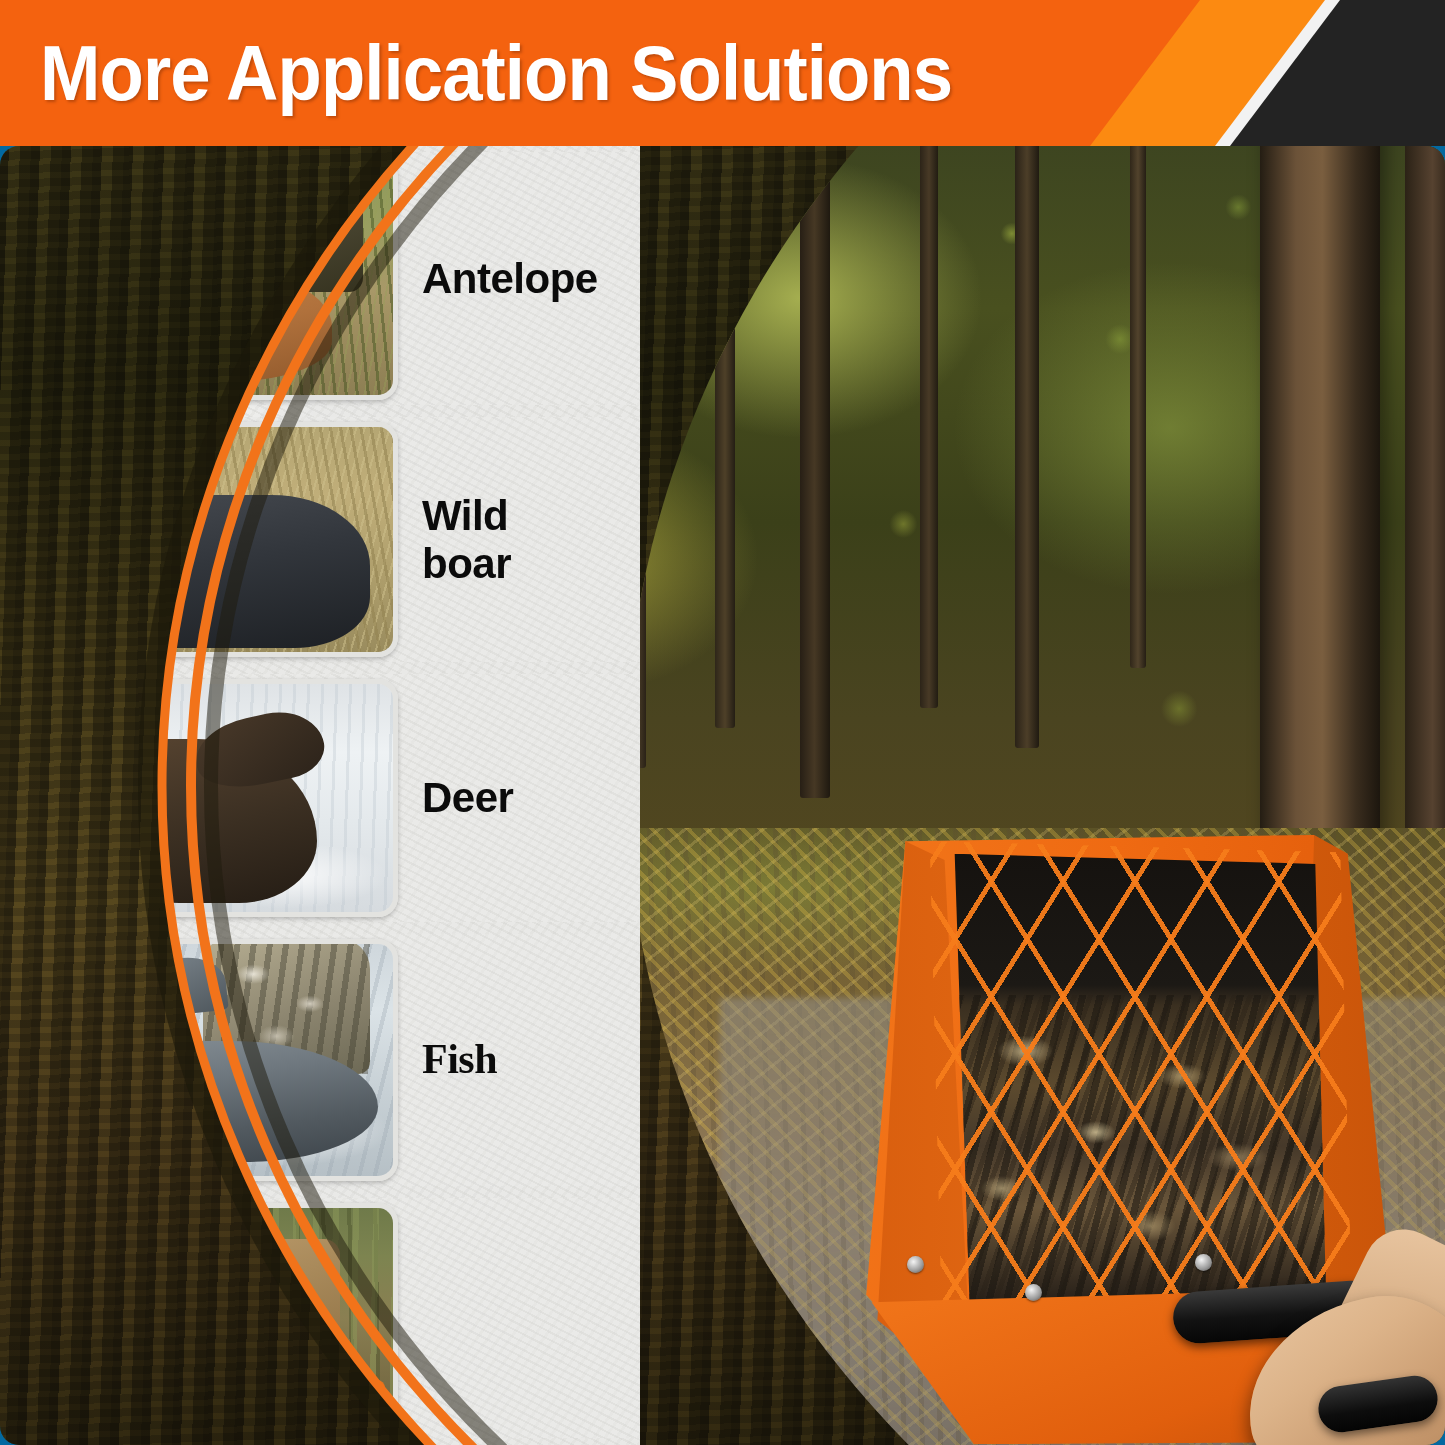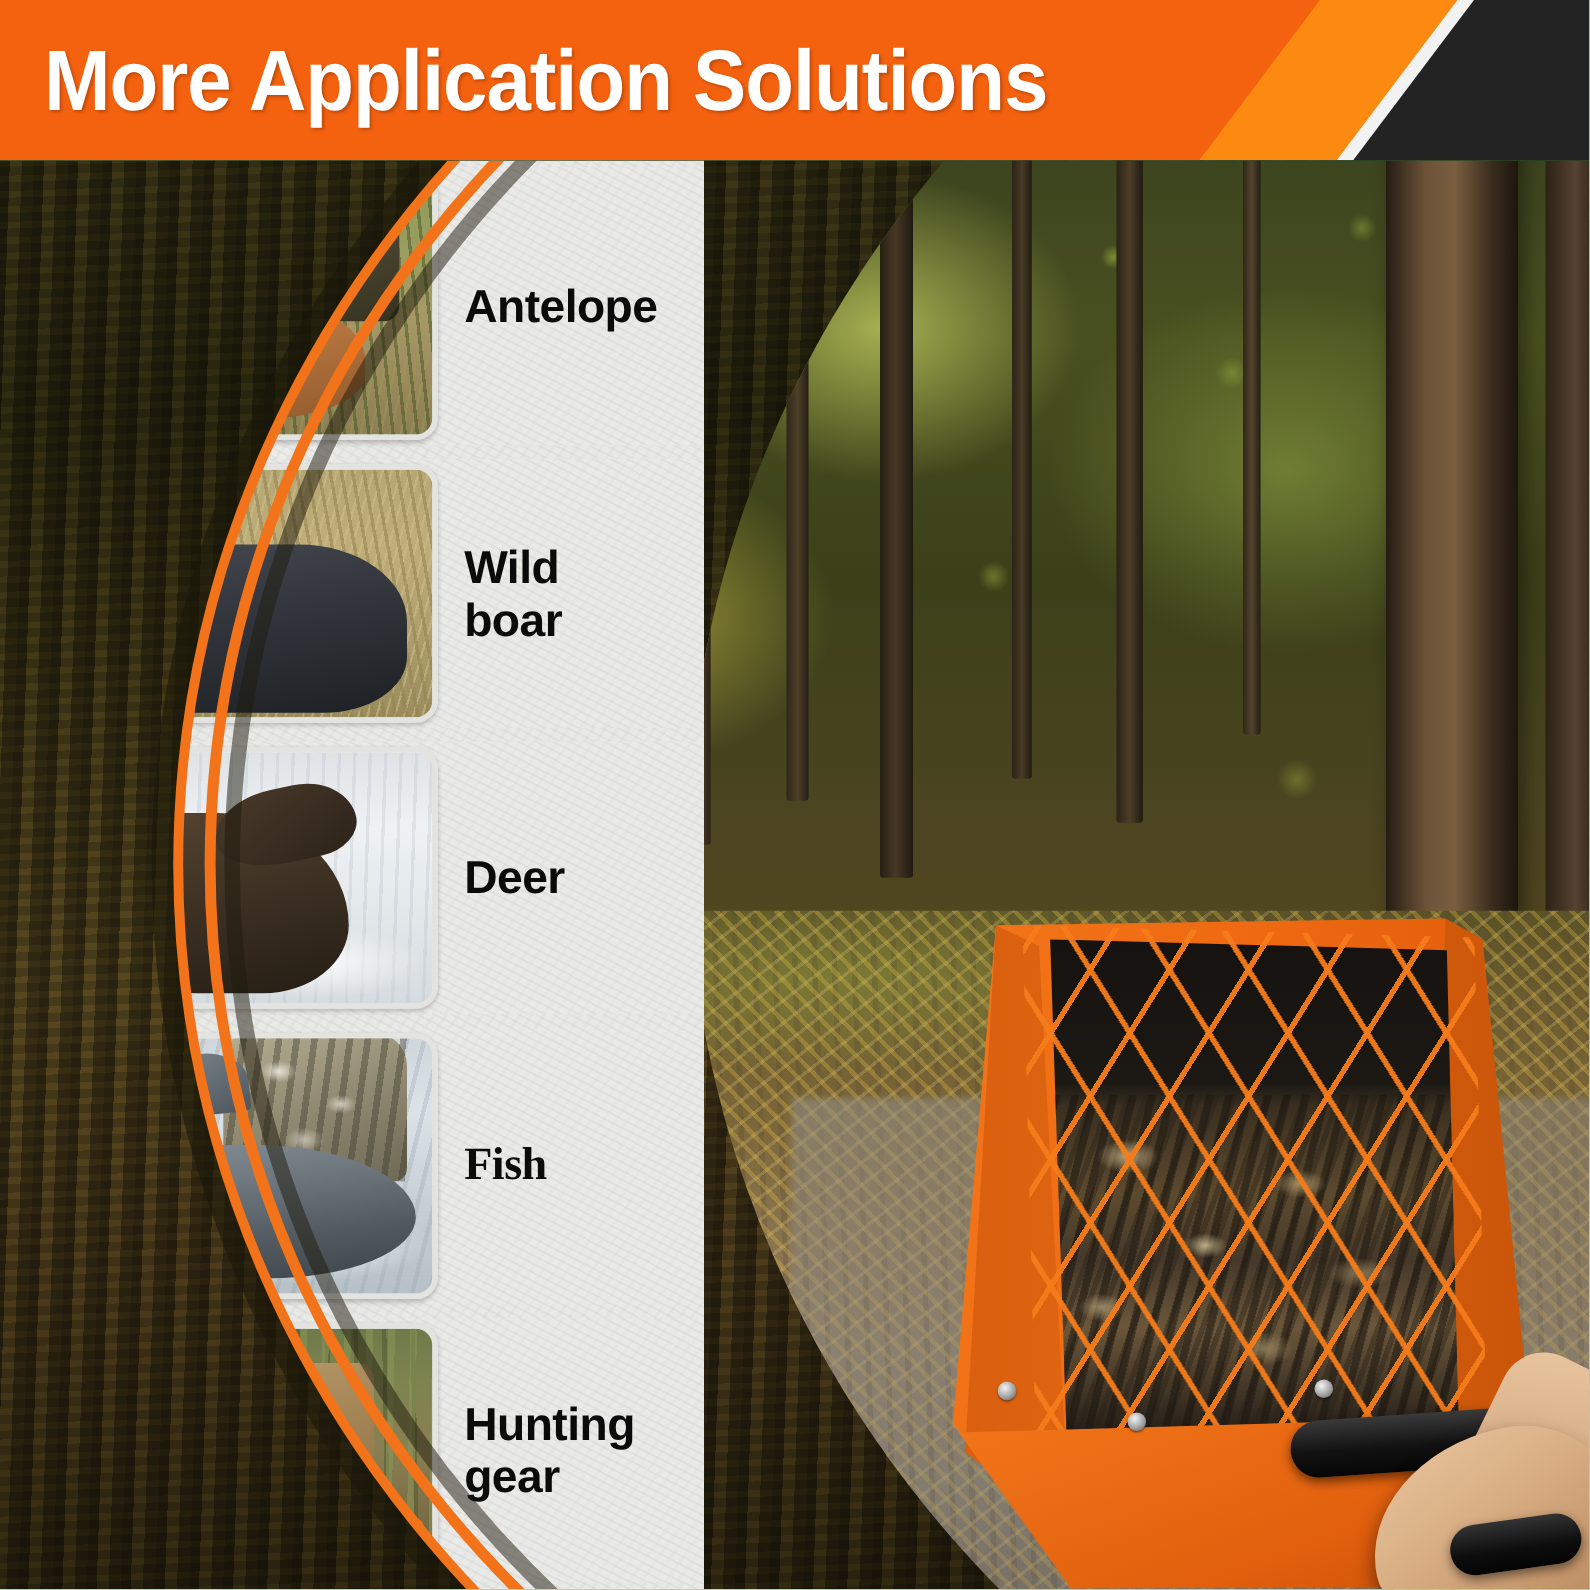--- a/index.html
+++ b/index.html
@@ -1,35 +1,35 @@
 <!DOCTYPE html>
 <html><head>
 <meta charset="utf-8">
 <style>
   html,body{margin:0;padding:0;background:#fff;}
   body{width:1445px;height:1445px;overflow:hidden;font-family:"Liberation Sans",sans-serif;}
-  #page{position:relative;width:1445px;height:1445px;overflow:hidden;background:#22c55e;}
+  #page{position:relative;width:1445px;height:1445px;overflow:hidden;background:#0369a1;}
 
   
   .header{position:absolute;left:0;top:0;width:1445px;height:146px;overflow:hidden;background:#232323;}
   .hdr-dark{position:absolute;inset:0;background:#232323;}
   .hdr-white-wedge{position:absolute;left:0;top:0;width:1340px;height:146px;background:#f2f2f2;
      clip-path:polygon(0 0, 1340px 0, 1230px 146px, 0 146px);}
   .hdr-orange-light{position:absolute;left:0;top:0;width:1325px;height:146px;background:#FC8A11;
      clip-path:polygon(0 0, 1325px 0, 1215px 146px, 0 146px);}
   .hdr-orange-main{position:absolute;left:0;top:0;width:1200px;height:146px;background:#F4620F;
      clip-path:polygon(0 0, 1200px 0, 1090px 146px, 0 146px);}
   .hdr-title{position:absolute;left:40px;top:24px;font-size:78px;line-height:98px;font-weight:bold;
      color:#fff;letter-spacing:-1px;white-space:nowrap;
      font-family:"Liberation Sans Narrow","Liberation Sans",sans-serif;
      transform:scaleX(.93);transform-origin:left center;
      text-shadow:2px 2px 3px rgba(90,30,0,.35);}
 
   
-  .body-area{position:absolute;left:0;top:146px;width:1445px;height:1299px;overflow:hidden;}
+  .body-area{position:absolute;left:0;top:146px;width:1445px;height:1299px;overflow:hidden;border-radius:19px;}
 
   
   .backdrop{position:absolute;inset:0;
      background:
        linear-gradient(180deg,#4a4420 0%,#3a3718 18%,#544a22 38%,#6a5a2c 58%,#5c4a26 78%,#3d3418 100%);}
   .backdrop:after{content:"";position:absolute;inset:0;
      background:
        repeating-linear-gradient(92deg, rgba(20,18,8,.55) 0 9px, rgba(120,105,40,.25) 9px 20px, rgba(40,36,14,.5) 20px 31px),
        repeating-linear-gradient(178deg, rgba(160,140,50,.18) 0 6px, rgba(30,28,12,.3) 6px 14px);
      mix-blend-mode:multiply;}
@@ -392,21 +392,20 @@
               <div class="pack1">
                 <div class="pack1c"></div>
               </div>
               <div class="pack2"></div>
               <div class="rifle" style="left:33%;top:8%;height:72%;transform:rotate(3deg);"></div>
               <div class="rifle" style="left:47%;top:10%;height:70%;transform:rotate(-2deg);"></div>
               <div class="strap" style="left:28%;top:4%;height:64%;transform:rotate(7deg);"></div>
               <div class="strap" style="left:54%;top:4%;height:62%;transform:rotate(-6deg);"></div>
             </div>
           </div>
-          <div class="row-label">Hunting gear</div>
         </div>
 
       </div>
     </div>
 
     <svg class="arc-svg" viewBox="0 0 1445 1299">
       <ellipse cx="1255" cy="640" rx="1104" ry="1014" fill="none" stroke="rgba(28,24,10,.62)" stroke-width="26"></ellipse>
       <ellipse cx="1255" cy="640" rx="1093" ry="1004" fill="none" stroke="#F2731A" stroke-width="9"></ellipse>
       <ellipse cx="1255" cy="640" rx="1064" ry="976" fill="none" stroke="#F2731A" stroke-width="10"></ellipse>
       <ellipse cx="1255" cy="640" rx="1044" ry="958" fill="none" stroke="rgba(30,26,12,.5)" stroke-width="14"></ellipse>

